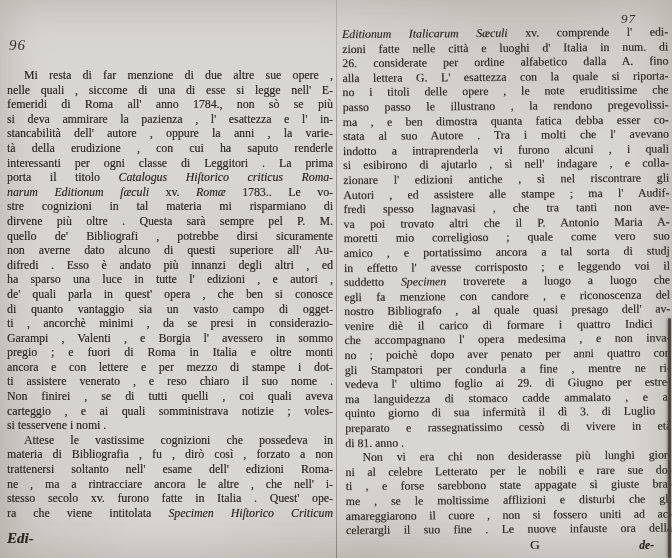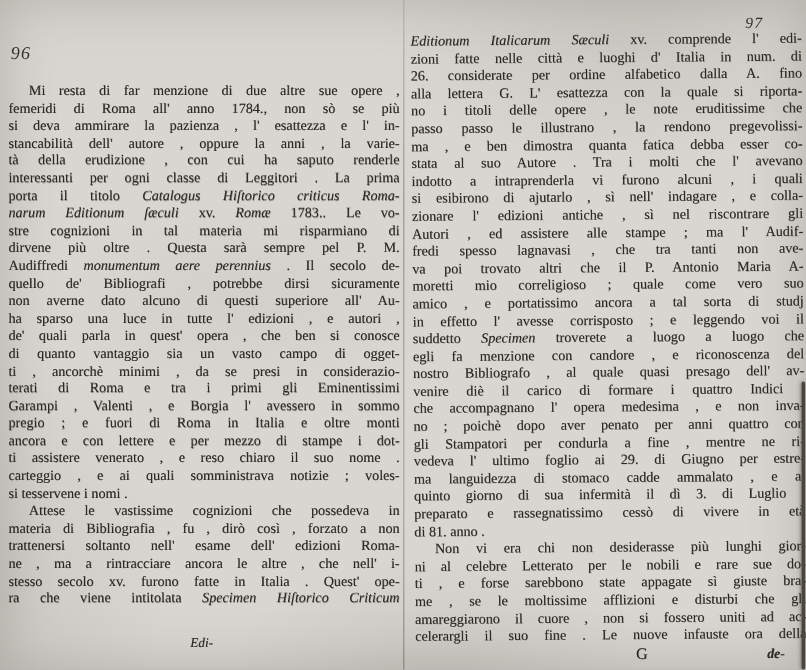--- a/index.html
+++ b/index.html
@@ -50,23 +50,24 @@
   .divider {
     position: absolute;
     left: 336px; top: 0; bottom: 0; width: 1px;
     background: linear-gradient(to bottom,
       rgba(100,95,85,0.25), rgba(100,95,85,0.55) 30%,
       rgba(100,95,85,0.40) 70%, rgba(100,95,85,0.60));
   }
   .catchword-left {
     position: absolute;
     left: 7px; top: 530px; width: 322px;
-    font-size: 11px; font-style: italic;
-    text-align: center;
+    font-size: 15px; font-style: italic;
+    text-align: left;
     text-shadow: 0.3px 0.3px 0.4px rgba(43,40,34,0.45);
+    font-weight: bold;
   }
   .sigline {
     position: absolute;
     left: 342px; top: 537px; width: 326px; height: 15px;
     font-size: 12px;
   }
   .sig {
     position: absolute; left: 188px; top: 0;
     font-size: 13.5px; letter-spacing: 1px;
     text-shadow: 0.3px 0.3px 0.4px rgba(43,40,34,0.5);
@@ -89,41 +90,42 @@
 <body>
 
 <div class="page">
 
   <div class="pnum pnum-left">96</div>
 
   <div class="pnum pnum-right">97</div>
 
   <div class="col col-left">
       <div class="ln ind"><span>Mi resta di far menzione di due altre sue opere ,</span></div>
+      <div class="ln"><span>nelle quali , siccome di una di esse si legge nell' E-</span></div>
       <div class="ln"><span>femeridi di Roma all' anno 1784., non sò se più</span></div>
       <div class="ln"><span>si deva ammirare la pazienza , l' esattezza e l' in-</span></div>
       <div class="ln"><span>stancabilità dell' autore , oppure la anni , la varie-</span></div>
       <div class="ln"><span>tà della erudizione , con cui ha saputo renderle</span></div>
       <div class="ln"><span>interessanti per ogni classe di Leggitori . La prima</span></div>
       <div class="ln"><span>porta il titolo </span><span class="it">Catalogus Hiſtorico criticus Roma-</span></div>
       <div class="ln"><span class="it">narum Editionum ſæculi</span><span> xv. </span><span class="it">Romæ</span><span> 1783.. Le vo-</span></div>
       <div class="ln"><span>stre cognizioni in tal materia mi risparmiano di</span></div>
       <div class="ln"><span>dirvene più oltre . Questa sarà sempre pel P. M.</span></div>
-      <div class="ln"><span>Audiffredi </span><span class="it">monumentum aere perennius</span><span> . Il secolo de-</span></div>
       <div class="ln"><span>quello de' Bibliografi , potrebbe dirsi sicuramente</span></div>
       <div class="ln"><span>non averne dato alcuno di questi superiore all' Au-</span></div>
+      <div class="ln"><span>difredi . Esso è andato più innanzi degli altri , ed</span></div>
       <div class="ln"><span>ha sparso una luce in tutte l' edizioni , e autori ,</span></div>
       <div class="ln"><span>de' quali parla in quest' opera , che ben si conosce</span></div>
       <div class="ln"><span>di quanto vantaggio sia un vasto campo di ogget-</span></div>
       <div class="ln"><span>ti , ancorchè minimi , da se presi in considerazio-</span></div>
-      <div class="ln"><span>terati di Roma e tra i primi gli Eminentissimi</span></div>
       <div class="ln"><span>Garampi , Valenti , e Borgia l' avessero in sommo</span></div>
       <div class="ln"><span>pregio ; e fuori di Roma in Italia e oltre monti</span></div>
       <div class="ln"><span>ancora e con lettere e per mezzo di stampe i dot-</span></div>
       <div class="ln"><span>ti assistere venerato , e reso chiaro il suo nome .</span></div>
+      <div class="ln"><span>Non finirei , se di tutti quelli , coi quali aveva</span></div>
       <div class="ln"><span>carteggio , e ai quali somministrava notizie ; voles-</span></div>
       <div class="ln nj"><span>si tesservene i nomi .</span></div>
       <div class="ln ind"><span>Attese le vastissime cognizioni che possedeva in</span></div>
       <div class="ln"><span>materia di Bibliografia , fu , dirò così , forzato a non</span></div>
       <div class="ln"><span>trattenersi soltanto nell' esame dell' edizioni Roma-</span></div>
       <div class="ln"><span>ne , ma a rintracciare ancora le altre , che nell' i-</span></div>
       <div class="ln"><span>stesso secolo xv. furono fatte in Italia . Quest' ope-</span></div>
       <div class="ln"><span>ra che viene intitolata </span><span class="it">Specimen Hiſtorico Criticum</span></div>
     </div>
 

